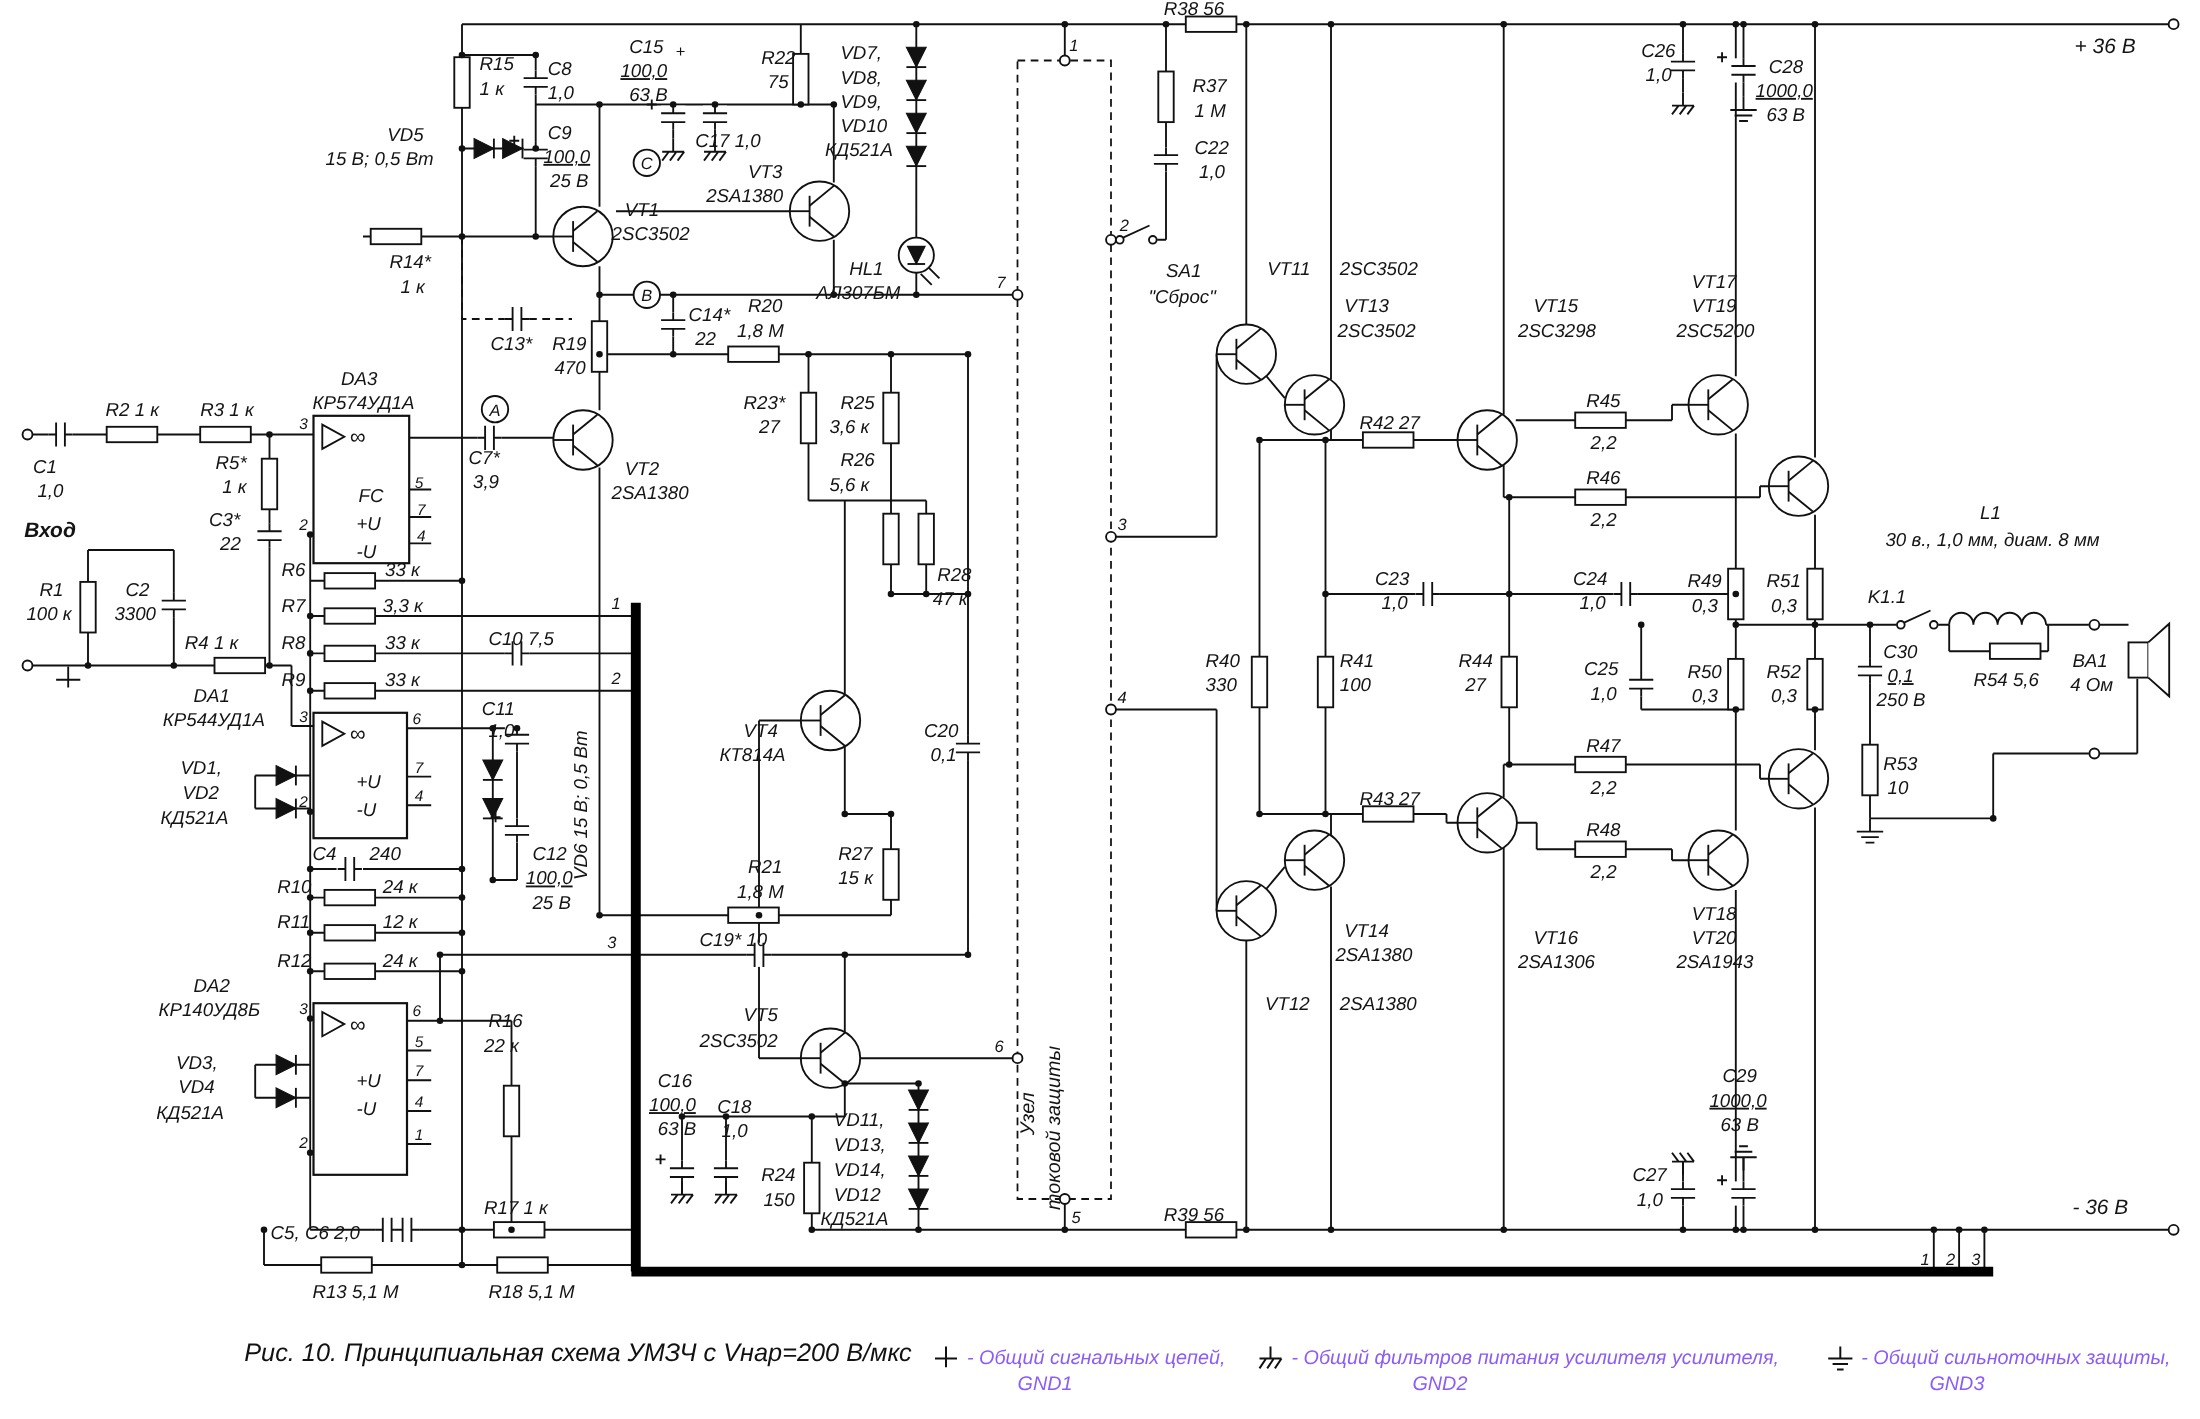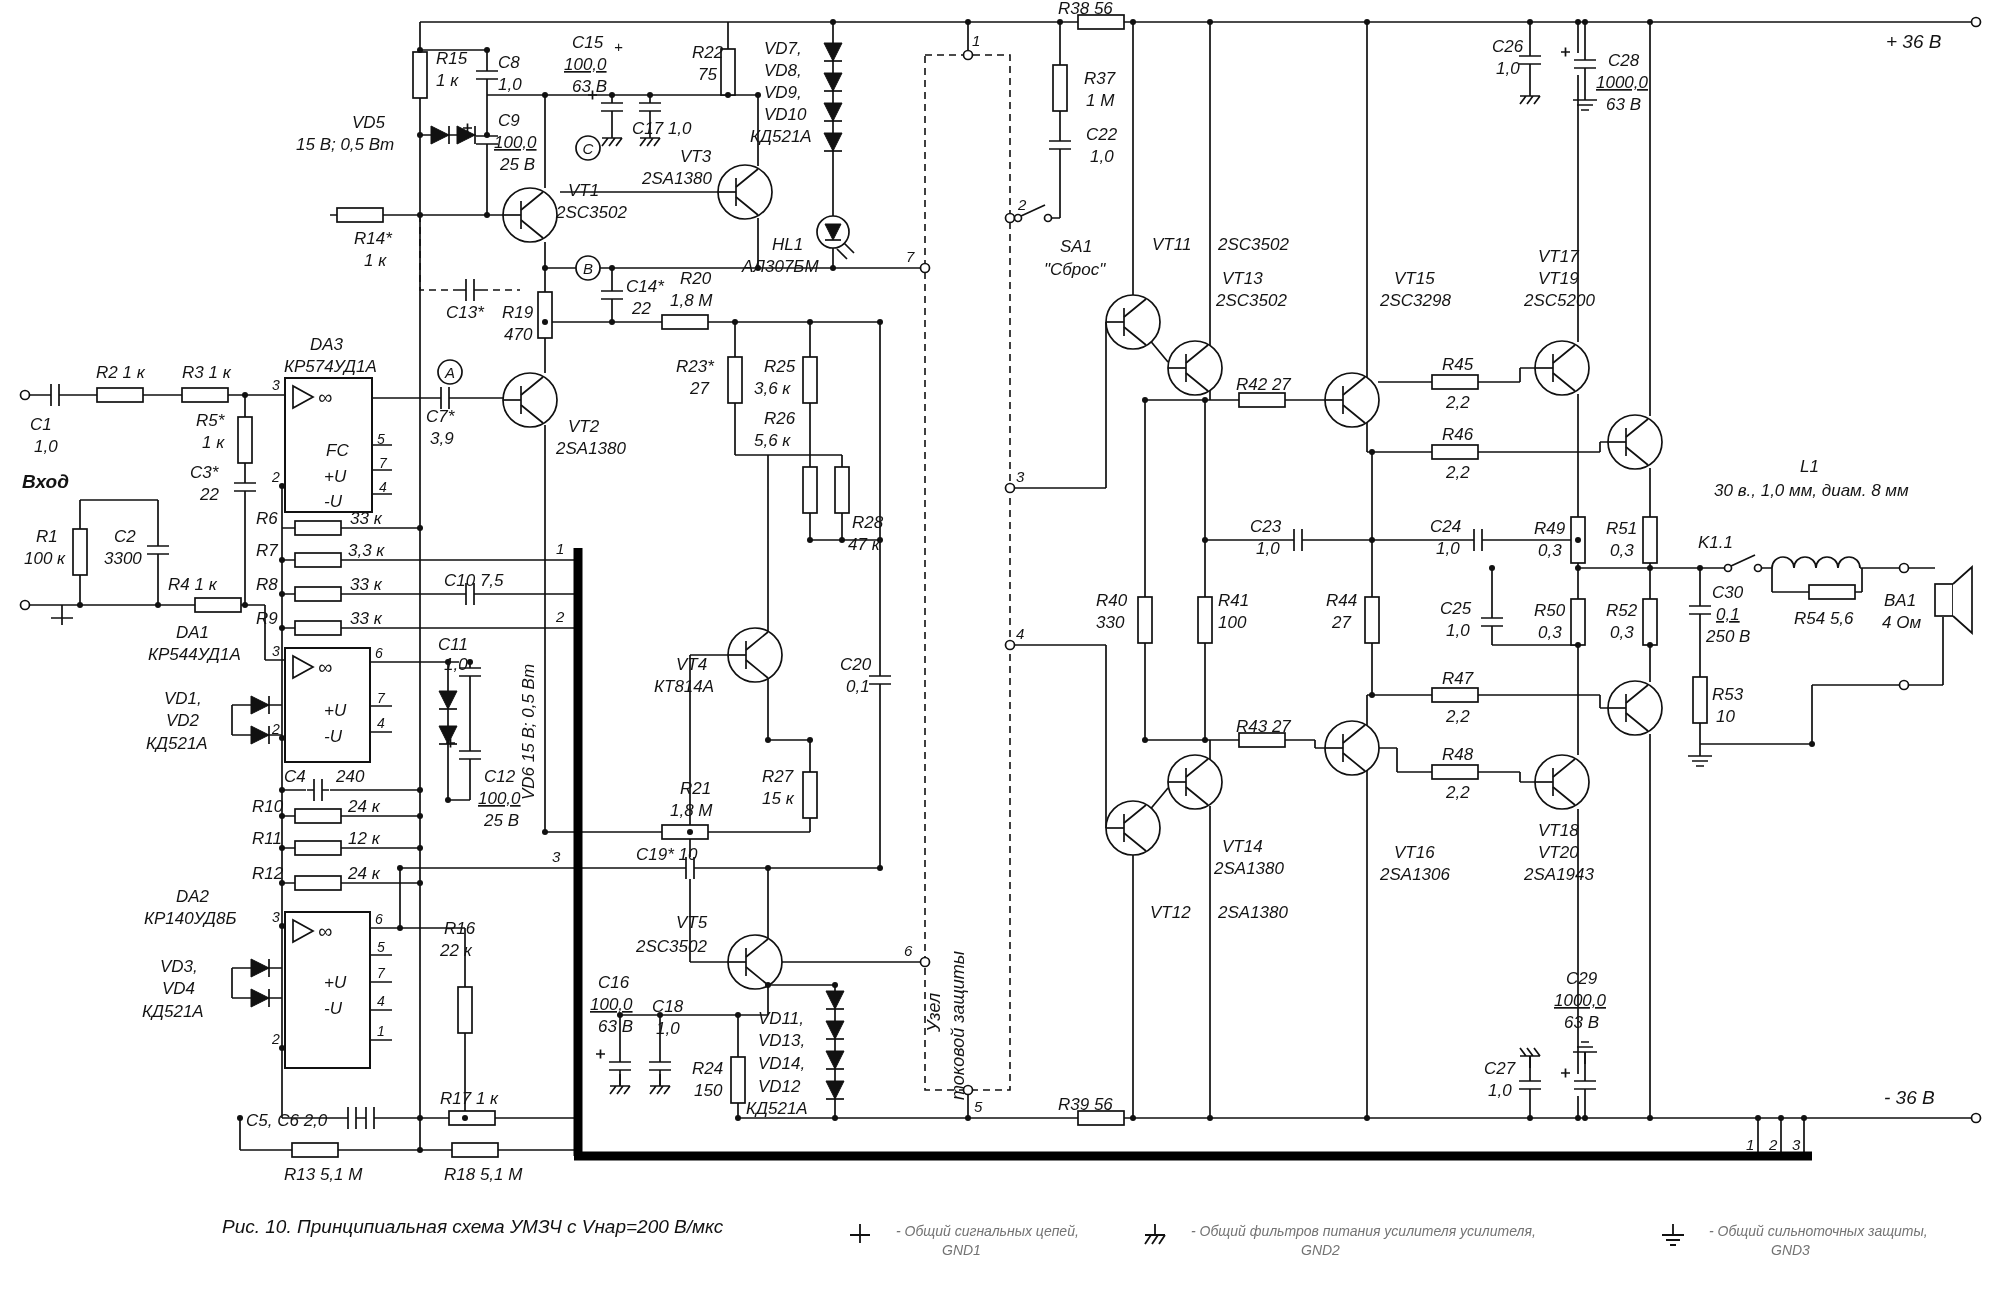--- a/index.html
+++ b/index.html
@@ -7,22 +7,22 @@
          font-family:"Liberation Sans",sans-serif;overflow:hidden;}
   #schematic{position:absolute;left:0;top:0;}
   .wire{stroke:#111;stroke-width:1.7;fill:none;}
   .thick{stroke:#000;stroke-width:9;fill:none;}
   .dash{stroke:#111;stroke-width:1.6;fill:none;stroke-dasharray:7 5;}
   .cb{fill:#fff;stroke:#111;stroke-width:1.7;}
   .cb2{fill:#fff;stroke:#111;stroke-width:2;}
   .fb{fill:#111;stroke:#111;stroke-width:1;}
   .mask{fill:#fff;stroke:none;}
   .lbl{fill:#141414;font-style:italic;}
-  .caption{position:absolute;left:222px;top:1216px;font-style:italic;font-size:19px;color:#111;}
-  .legend-item{position:absolute;display:flex;gap:21px;color:#737373;font-style:italic;font-size:14px;line-height:1.35;}
+  .caption{position:absolute;left:222px;top:1216px;font-style:italic;font-size:23px;color:#111;}
+  .legend-item{position:absolute;display:flex;gap:4px;color:#8b5cf6;font-style:italic;font-size:18px;line-height:1.35;}
   .legend-item svg{flex:0 0 auto;margin-top:0;}
   .legend-item .gnd{}
 </style>
 </head>
 <body>
 
 <div id="stage">
   <svg id="schematic" width="2000" height="1290" viewBox="0 0 2000 1290">
     <g id="g-wires">
         <path d="M420 22 H1078 M1124 22 H1972 M740 1118 H1078 M1124 1118 H1972 M420 22 V215 M420 50 H487 M487 50 V215 M420 135 H487 M330 215 H503 M487 95 H758 M728 22 V95 M758 166 V95 M612 95 V126 M650 95 V126 M833 22 V216 M833 248 V268 M545 268 H921 M612 268 V322 M560 192 H718 M758 218 V268 M545 188 V95 M545 242 V373 M372 398 H503 M545 322 H662 M708 322 H880 M545 425 V832 M228 395 H285 M245 395 V605 M282 486 H285 M282 486 V1118 M372 445 H392 M372 470 H392 M372 494 H392 M29 395 H45 M65 395 H97 M143 395 H182 M29 605 H195 M241 605 H265 M265 605 V660 M265 660 H285 M62 605 V606 M80 605 V529 M80 529 V500 M80 500 H158 M158 500 V605 M282 528 H295 M282 560 H295 M282 594 H295 M282 628 H295 M341 528 H420 M341 560 H574 M341 594 H459 M481 594 H574 M341 628 H574 M282 738 H285 M232 705 H282 M232 735 H282 M232 705 V735 M370 662 H470 M470 662 V800 M448 662 V800 M448 800 H470 M370 706 H392 M370 732 H392 M282 790 H306 M330 790 H420 M282 816 H295 M282 848 H295 M282 883 H295 M341 816 H420 M341 848 H420 M341 883 H420 M282 926 H285 M232 968 H282 M232 998 H282 M232 968 V998 M282 1048 H285 M420 215 V1150 M370 928 H465 M465 928 V987 M465 1033 V1118 M370 955 H392 M370 982 H392 M370 1010 H392 M370 1040 H392 M282 1118 H574 M240 1118 V1150 M240 1150 H574 M400 868 H574 M582 868 H679 M701 868 H880 M400 868 V928 M880 322 V868 M735 322 V357 M735 403 V455 M810 322 V357 M810 403 V467 M810 513 V540 M810 540 H880 M735 455 H842 M842 455 V467 M842 513 V540 M768 455 V634 M768 676 V740 M768 740 H810 M810 740 V772 M810 818 V832 M690 655 H728 M690 655 V962 M690 962 H728 M545 832 H662 M708 832 H810 M768 939 V868 M768 985 V1015 M620 1015 H768 M768 985 H835 M835 985 V1118 M738 1015 V1118 M620 1015 V1086 M660 1015 V1086 M782 962 H921 M968 22 V51 M968 1090 V1118 M1010 218 H1014 M1052 218 H1060 M1060 22 V218 M1060 218 H1052 M1010 488 H1106 M1106 488 V322 M1010 645 H1106 M1106 645 V828 M1133 22 V295 M1148 338 L1168 362 M1210 22 V345 M1210 391 V400 M1145 400 H1239 M1285 400 H1325 M1145 400 V597 M1145 643 V740 M1205 400 V597 M1205 643 V740 M1145 740 H1239 M1285 740 H1315 M1315 740 V748 M1315 748 H1325 M1367 22 V377 M1378 382 H1432 M1478 382 H1520 M1520 382 V368 M1520 368 H1535 M1367 423 V452 M1367 452 H1432 M1478 452 H1600 M1600 452 V442 M1600 442 H1608 M1578 22 V342 M1578 394 V517 M1578 563 V568 M1650 22 V416 M1650 468 V517 M1650 563 V568 M1578 568 H1724 M1762 568 H1772 M1862 568 H1899 M1909 568 H1935 M1772 568 V592 M1772 592 H1809 M1855 592 H1862 M1862 592 V568 M1578 568 V599 M1578 645 V755 M1578 809 V1118 M1650 568 V599 M1650 645 V682 M1650 734 V1118 M1478 772 H1520 M1520 772 V782 M1520 782 H1535 M1478 695 H1600 M1600 695 V708 M1600 708 H1608 M1367 725 V695 M1367 695 H1432 M1367 771 V1118 M1432 772 H1397 M1397 772 V748 M1397 748 H1379 M1210 759 V740 M1210 740 H1239 M1210 806 V1118 M1148 812 L1168 788 M1133 855 V1118 M1205 540 H1287 M1309 540 H1372 M1372 540 H1467 M1489 540 H1578 M1492 568 V645 M1492 645 H1578 M1372 452 V597 M1372 643 V695 M1530 22 V84 M1585 22 V88 M1530 1118 V1056 M1585 1118 V1052 M1700 568 V744 M1899 685 H1812 M1812 685 V744 M1812 744 H1700 M1909 685 H1943 M1943 685 V617 M1758 1118 V1156 M1781 1118 V1156 M1804 1118 V1156" class="wire"></path>

